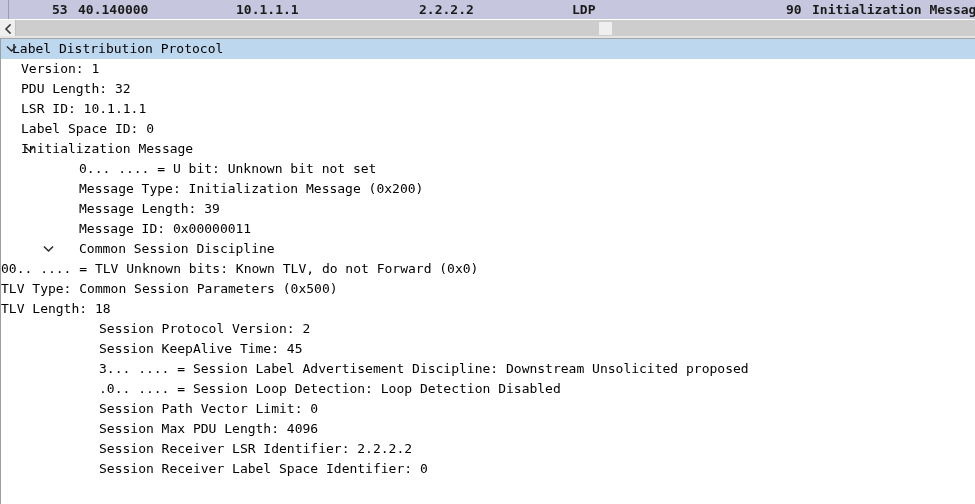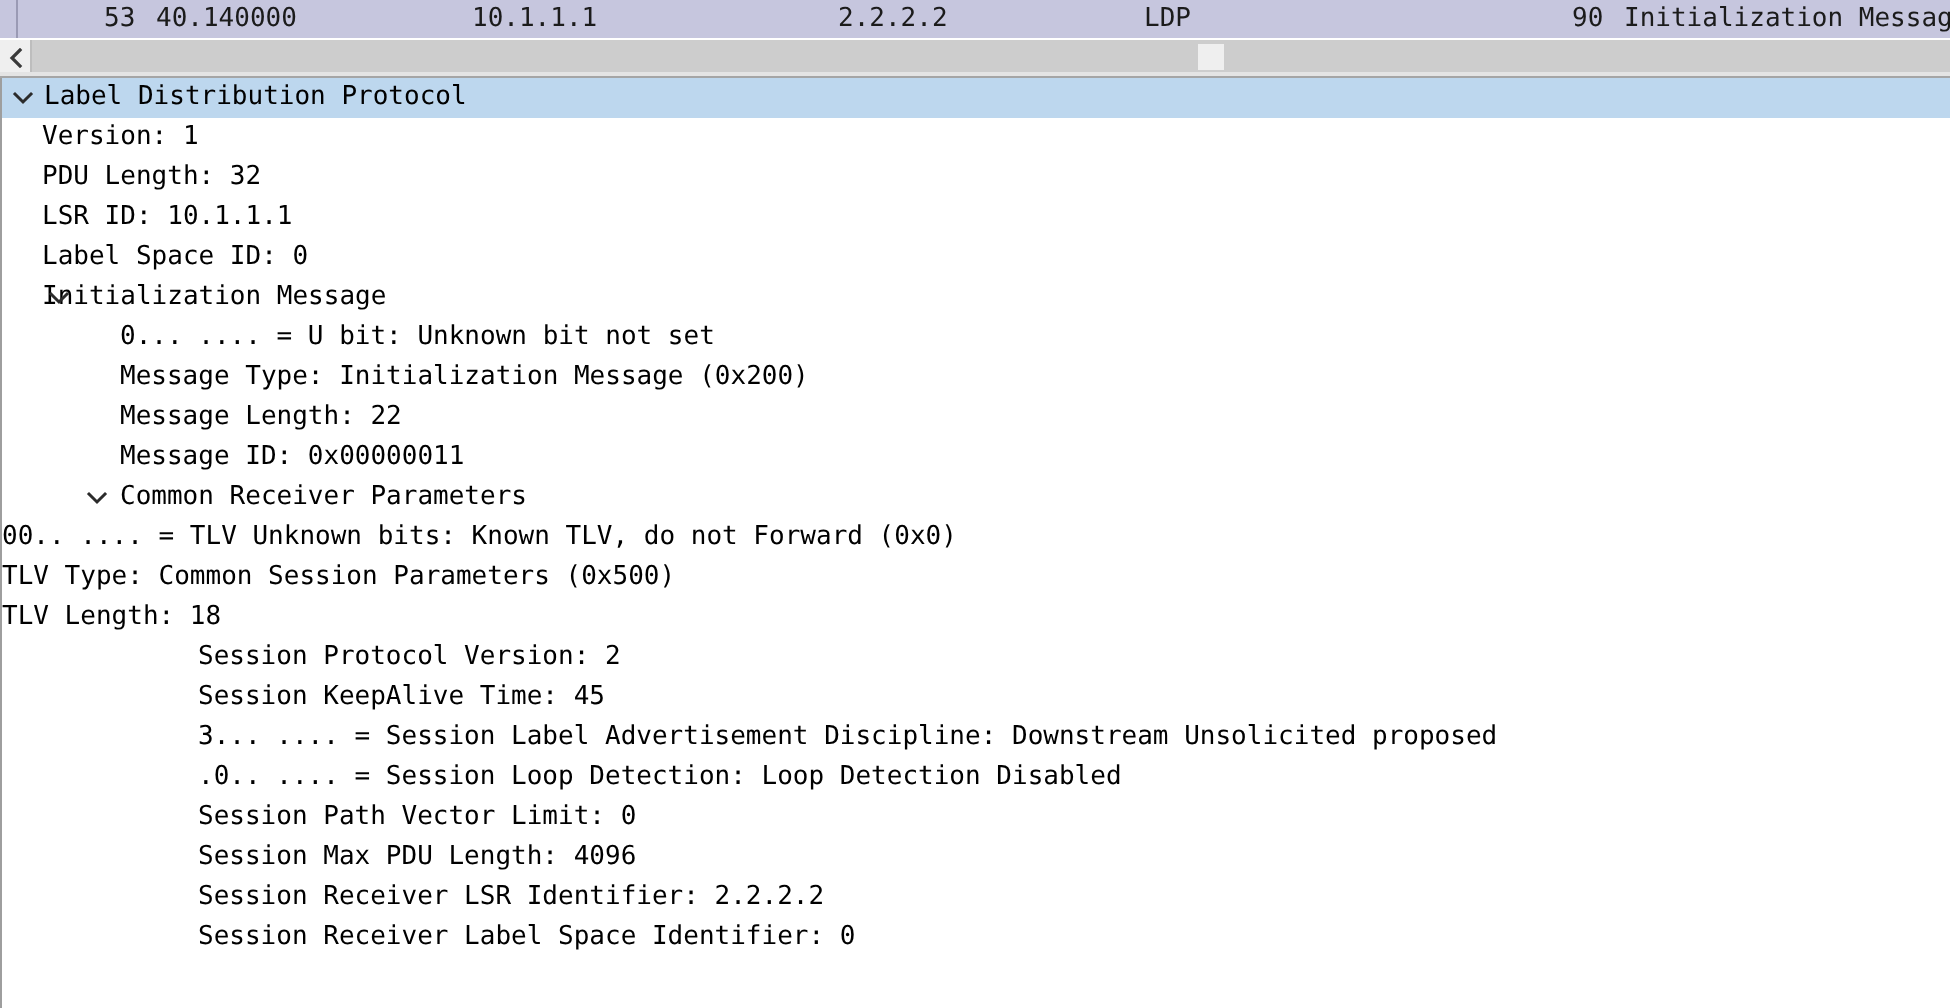--- a/index.html
+++ b/index.html
@@ -13,20 +13,21 @@
     overflow: hidden;
     font-family: "DejaVu Sans Mono", "Liberation Mono", monospace;
   }
 
   
   .packet-list {
     position: relative;
     height: 19px;
     background: #c6c6de;
     border-bottom: 1px solid #ffffff;
+    font-weight: bold;
   }
   .packet-row {
     position: absolute;
     left: 0; top: 0; right: 0; bottom: 0;
     background: #c6c6de;
   }
   .packet-row .gutter {
     position: absolute;
     left: 0; top: 0; bottom: 0;
     width: 8px;
@@ -116,27 +117,27 @@
     justify-content: center;
   }
   .tree-row .twisty svg { display: block; }
   .tree-row .label {
     display: block;
     font-size: 13px;
     letter-spacing: 0px;
   }
 
   
-  .lvl0 > .label  { margin-left: 21px; }
+  .lvl0 > .label  { margin-left: 11px; }
   .lvl0 > .twisty { left: 3px; }
 
   .lvl1 > .label  { margin-left: 20px; }
   .lvl1 > .twisty { left: 21px; }
 
-  .lvl2 > .label  { margin-left: 59px; }
+  .lvl2 > .label  { margin-left: 78px; }
   .lvl2 > .twisty { left: 40px; }
 
   .lvl3 > .label  { }
   .lvl3 > .twisty { left: 59px; }
 
   .lvl4 > .label  { margin-left: 98px; }
 </style>
 </head>
 <body>
 
@@ -196,32 +197,32 @@
       </span>
       <span class="label">Initialization Message</span>
     </div>
     <div class="tree-row lvl2">
       <span class="label">0... .... = U bit: Unknown bit not set</span>
     </div>
     <div class="tree-row lvl2">
       <span class="label">Message Type: Initialization Message (0x200)</span>
     </div>
     <div class="tree-row lvl2">
-      <span class="label">Message Length: 22</span>
+      <span class="label">Message Length: 39</span>
     </div>
     <div class="tree-row lvl2">
       <span class="label">Message ID: 0x00000011</span>
     </div>
     <div class="tree-row lvl2">
       <span class="twisty">
         <svg width="11" height="8" viewBox="0 0 11 8">
           <polyline points="1.5,2 5.5,6 9.5,2" fill="none" stroke="#2b2b2b" stroke-width="1.5" stroke-linecap="square"></polyline>
         </svg>
       </span>
-      <span class="label">Common Receiver Parameters</span>
+      <span class="label">Common Session Discipline</span>
     </div>
     <div class="tree-row lvl3">
       <span class="label">00.. .... = TLV Unknown bits: Known TLV, do not Forward (0x0)</span>
     </div>
     <div class="tree-row lvl3">
       <span class="label">TLV Type: Common Session Parameters (0x500)</span>
     </div>
     <div class="tree-row lvl3">
       <span class="label">TLV Length: 18</span>
     </div>

